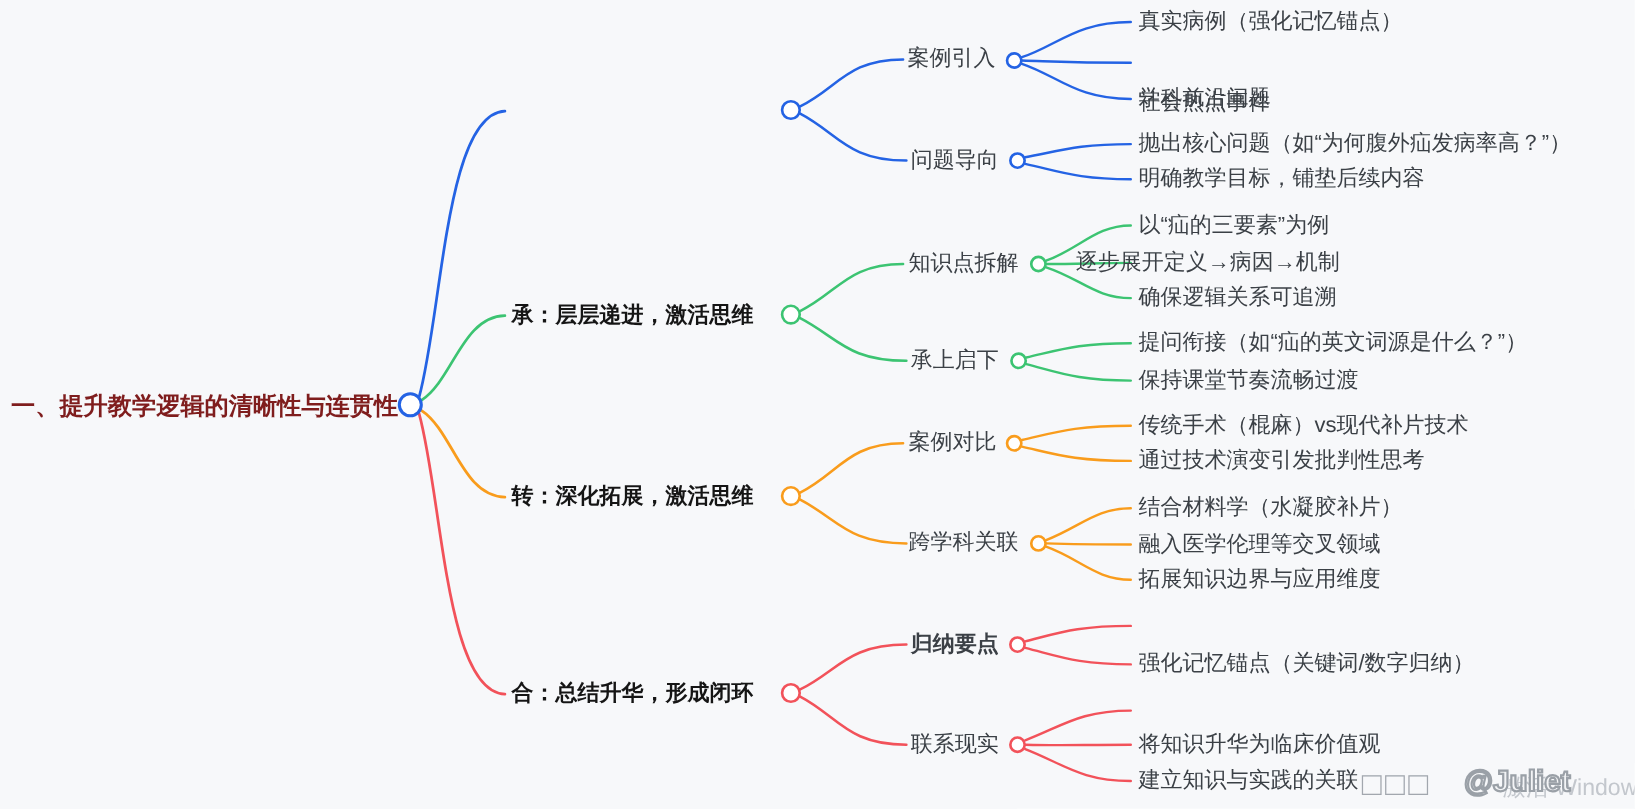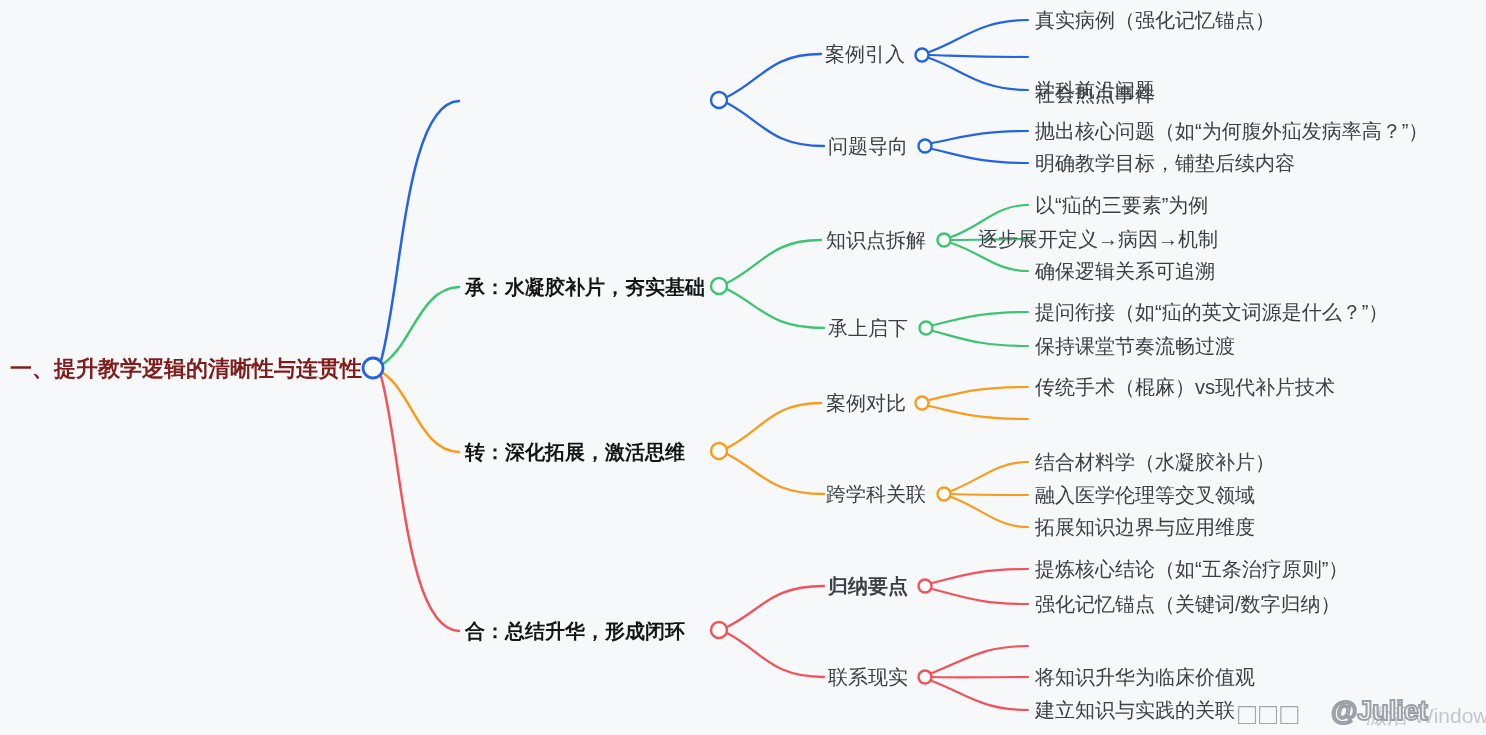--- a/index.html
+++ b/index.html
@@ -102,21 +102,21 @@
     <circle class="nc g" cx="944" cy="240" r="6.5"></circle>
     <circle class="nc g" cx="926" cy="328" r="6.5"></circle>
     <circle class="nc o" cx="922" cy="403" r="6.5"></circle>
     <circle class="nc o" cx="944" cy="494" r="6.5"></circle>
     <circle class="nc r" cx="925" cy="586" r="6.5"></circle>
     <circle class="nc r" cx="925" cy="677" r="6.5"></circle>
   </svg>
 
   <div class="topic root-label" style="left:10px;top:369px;">一、提升教学逻辑的清晰性与连贯性</div>
 
-  <div class="topic main" style="left:465px;top:287px;">承：水凝胶补片，夯实基础</div>
+  <div class="topic main" style="left:465px;top:287px;">承：层层递进，激活思维</div>
   <div class="topic main" style="left:465px;top:452px;">转：深化拓展，激活思维</div>
   <div class="topic main" style="left:465px;top:631px;">合：总结升华，形成闭环</div>
 
   <div class="topic" style="left:825px;top:54px;">案例引入</div>
   <div class="topic" style="left:828px;top:146px;">问题导向</div>
   <div class="topic" style="left:826px;top:240px;">知识点拆解</div>
   <div class="topic" style="left:828px;top:328px;">承上启下</div>
   <div class="topic" style="left:826px;top:403px;">案例对比</div>
   <div class="topic" style="left:826px;top:494px;">跨学科关联</div>
   <div class="topic" style="left:828px;top:586px;font-weight:bold;">归纳要点</div>
@@ -128,25 +128,25 @@
   <div class="topic" style="left:1035px;top:131px;">抛出核心问题（如“为何腹外疝发病率高？”）</div>
   <div class="topic" style="left:1035px;top:163px;">明确教学目标，铺垫后续内容</div>
 
   <div class="topic" style="left:1035px;top:205px;">以“疝的三要素”为例</div>
   <div class="topic" style="left:978px;top:239px;">逐步展开定义→病因→机制</div>
   <div class="topic" style="left:1035px;top:271px;">确保逻辑关系可追溯</div>
   <div class="topic" style="left:1035px;top:312px;">提问衔接（如“疝的英文词源是什么？”）</div>
   <div class="topic" style="left:1035px;top:346px;">保持课堂节奏流畅过渡</div>
 
   <div class="topic" style="left:1035px;top:387px;">传统手术（棍麻）vs现代补片技术</div>
+  <div class="topic" style="left:1035px;top:419px;">通过技术演变引发批判性思考</div>
   <div class="topic" style="left:1035px;top:462px;">结合材料学（水凝胶补片）</div>
   <div class="topic" style="left:1035px;top:495px;">融入医学伦理等交叉领域</div>
   <div class="topic" style="left:1035px;top:527px;">拓展知识边界与应用维度</div>
 
-  <div class="topic" style="left:1035px;top:569px;">提炼核心结论（如“五条治疗原则”）</div>
   <div class="topic" style="left:1035px;top:604px;">强化记忆锚点（关键词/数字归纳）</div>
   <div class="topic" style="left:1035px;top:677px;">将知识升华为临床价值观</div>
   <div class="topic" style="left:1035px;top:710px;">建立知识与实践的关联</div>
 
   <div class="wm-activate">激活 Windows</div>
   <div class="wm-boxes">□□□</div>
   <div class="wm-handle">@Juliet</div>
 
 </div>
 

